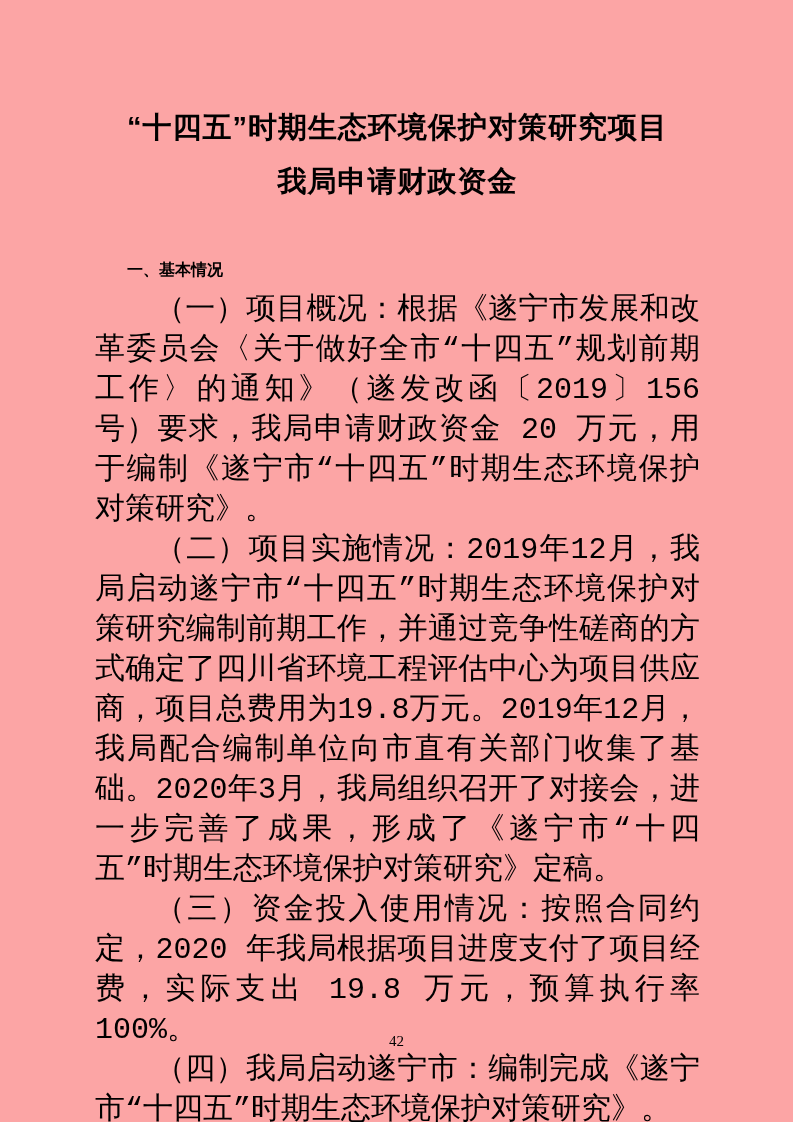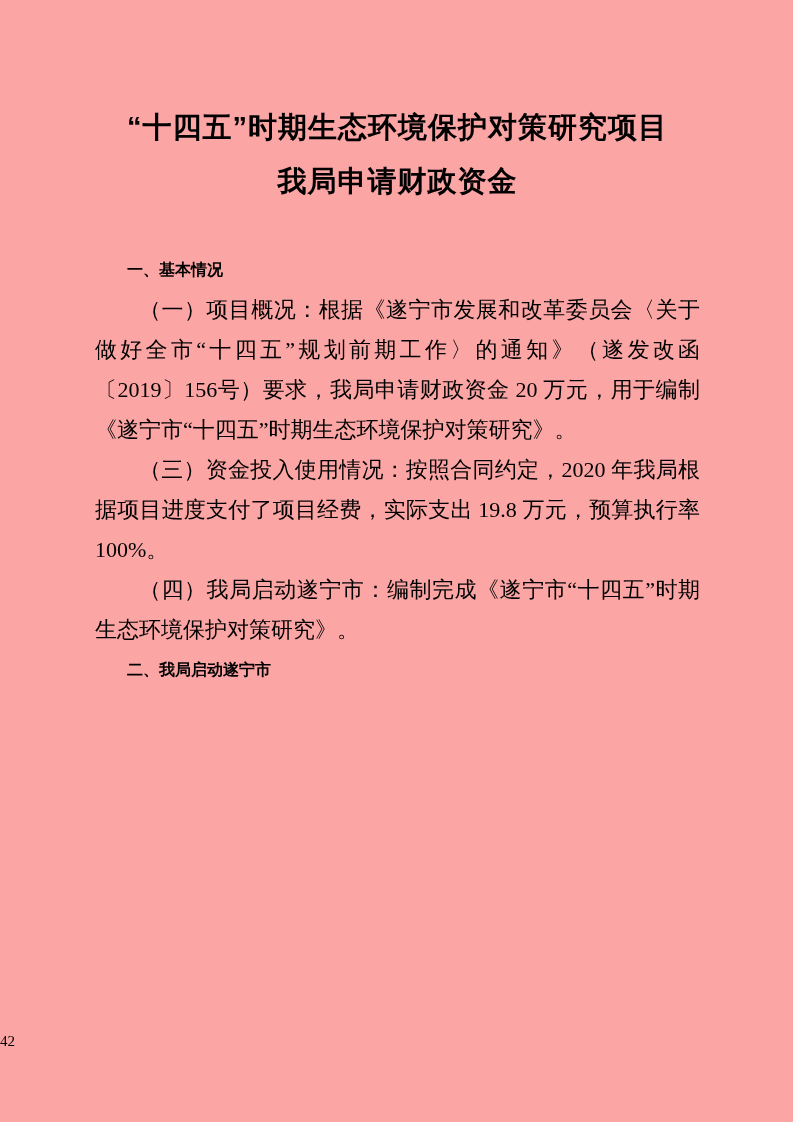--- a/index.html
+++ b/index.html
@@ -35,48 +35,50 @@
   }
   .block-heading {
     font-family: "Liberation Sans", sans-serif;
     font-weight: bold;
     font-size: 16px;
     line-height: 40px;
     text-indent: 2em;
     color: #000000;
   }
   .block-para {
-    font-family: Liberation Serif, serif;
-    font-size: 22px;
+    font-family: Liberation Mono, monospace;
+    font-size: 30px;
     line-height: 40px;
     text-indent: 2em;
     text-align: justify;
     text-justify: inter-ideograph;
     color: #000000;
   }
   .page-number {
     position: absolute;
     left: 0;
     right: 0;
     bottom: 72px;
+    text-align: center;
     font-family: "Liberation Serif", serif;
     font-size: 15px;
     color: #000000;
   }
 </style>
 </head>
 <body>
 
 <div class="page">
 
   <h1 class="doc-title"><span>“十四五”时期生态环境保护对策研究项目</span><br><span>我局申请财政资金</span></h1>
 
   <div class="content">
     <p class="block-heading">一、基本情况</p>
     <p class="block-para">（一）项目概况：根据《遂宁市发展和改革委员会〈关于做好全市“十四五”规划前期工作〉的通知》（遂发改函〔2019〕156号）要求，我局申请财政资金 20 万元，用于编制《遂宁市“十四五”时期生态环境保护对策研究》。</p>
+    <p class="block-para">（二）项目实施情况：2019年12月，我局启动遂宁市“十四五”时期生态环境保护对策研究编制前期工作，并通过竞争性磋商的方式确定了四川省环境工程评估中心为项目供应商，项目总费用为19.8万元。2019年12月，我局配合编制单位向市直有关部门收集了基础。2020年3月，我局组织召开了对接会，进一步完善了成果，形成了《遂宁市“十四五”时期生态环境保护对策研究》定稿。</p>
     <p class="block-para">（三）资金投入使用情况：按照合同约定，2020 年我局根据项目进度支付了项目经费，实际支出 19.8 万元，预算执行率100%。</p>
     <p class="block-para">（四）我局启动遂宁市：编制完成《遂宁市“十四五”时期生态环境保护对策研究》。</p>
     <p class="block-heading">二、我局启动遂宁市</p>
   </div>
 
   <div class="page-number">42</div>
 
 </div>
 
 </body></html>

